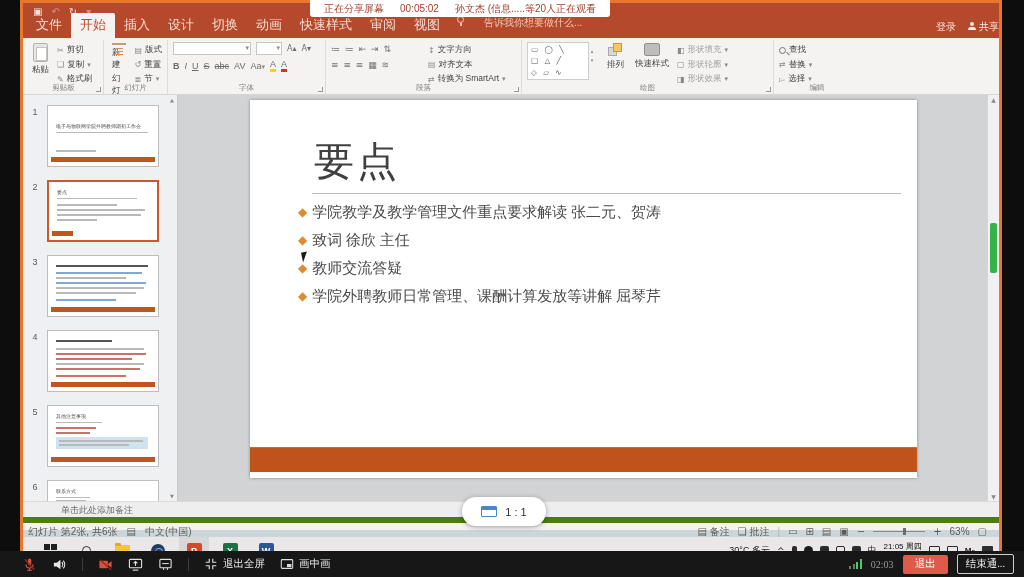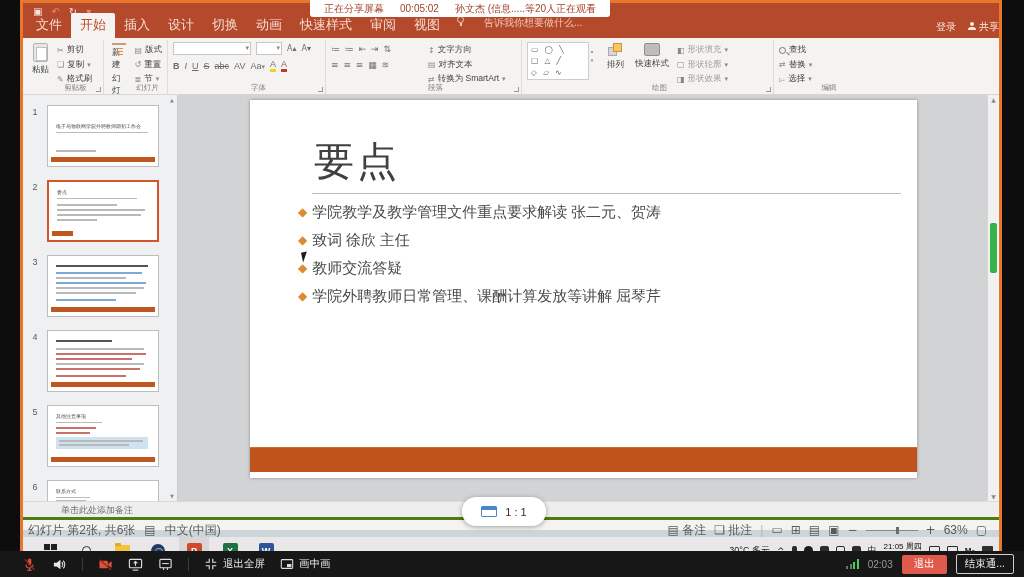--- a/index.html
+++ b/index.html
@@ -26,21 +26,21 @@
   .person:before { content:""; position:absolute; left:2px; top:0; width:4px; height:4px; border-radius:50%; background:#fbe9e2; }
   .person:after { content:""; position:absolute; left:0; top:4.5px; width:8px; height:3.5px; border-radius:3px 3px 0 0; background:#fbe9e2; }
 
   
   .pill { position:absolute; left:310px; top:0; height:17px; background:#fff; border-radius:0 0 3px 3px;
           display:flex; align-items:center; gap:16px; padding:0 14px; font-size:10px; color:#a2402a; z-index:5; white-space:nowrap; }
 
   
   .ribbon { height:57px; flex:none; background:#f4f3f2; border-bottom:1px solid #d8d6d4; display:flex; padding:2px 0 0 1px; position:relative; }
   .group { position:relative; border-right:1px solid #dedcda; padding:2px 5px 13px; flex:none; display:flex; gap:5px; }
-  .glabel { position:absolute; left:12px; bottom:1px; width:100%; text-align:center; font-size:7.5px; color:#83817d; }
+  .glabel { position:absolute; left:0; bottom:1px; width:100%; text-align:center; font-size:7.5px; color:#83817d; }
   .launcher { position:absolute; right:2px; bottom:2px; width:5px; height:5px; border-right:1px solid #9a9894; border-bottom:1px solid #9a9894; }
   .bigbtn { display:flex; flex-direction:column; align-items:center; justify-content:flex-start; gap:2px; font-size:8.5px; color:#444; padding:1px 3px; }
   .minirows { display:flex; flex-direction:column; gap:2.5px; font-size:8.5px; color:#45433f; justify-content:flex-start; padding-top:2px; }
   .minirows .r { display:flex; align-items:center; gap:3px; white-space:nowrap; }
   .mi { color:#8a8885; font-size:8px; }
   .dd { color:#8a8885; font-size:7px; }
   .clip-icon { width:15px; height:19px; background:#e8e6e4; border:1px solid #b5b3b0; border-radius:2px; position:relative; }
   .clip-icon:before { content:""; position:absolute; left:2px; top:3px; width:9px; height:12px; background:#fff; border:1px solid #c4c2c0; }
   .page-icon { width:14px; height:18px; background:#fff; border:1px solid #c59a7e; position:relative; }
   .page-icon:before { content:""; position:absolute; left:3px; top:4px; width:7px; height:1px; background:#d88f4f; box-shadow:0 3px 0 #d88f4f, 0 6px 0 #d88f4f; }
@@ -88,21 +88,21 @@
   .sband { position:absolute; left:0; right:0; bottom:6px; height:25px; background:#c0521c; border-top:1px solid #d06a2e; }
   .cursor { position:absolute; left:52px; top:152px; width:0; height:0; border-left:6px solid #1b1b1b; border-bottom:10px solid transparent; transform:rotate(-12deg); }
   .vscroll { width:12px; flex:none; background:#f1f1f1; border-left:1px solid #d5d5d5; position:relative; font-size:6px; color:#8b8b8b; text-align:center; }
   .vscroll .sup { position:absolute; top:1px; left:0; width:100%; }
   .vscroll .sdn { position:absolute; bottom:1px; left:0; width:100%; }
   .vthumb { position:absolute; left:2px; top:128px; width:7px; height:50px; background:#35b24a; border-radius:2px; }
 
   .notesbar { flex:none; height:16px; background:#efeeee; border-top:1px solid #dcdad8; font-size:9px; color:#6d6d6d; padding:2px 0 0 38px; }
 
   
-  .statusbar { flex:none; height:13px; background:#f4f3f2; border-top:3px solid #4d7c0f; position:relative; font-size:12px; color:#5c5a57; }
+  .statusbar { flex:none; height:13px; background:#f4f3f2; border-top:6px solid #4d7c0f; position:relative; font-size:10px; color:#5c5a57; }
   .st-left { position:absolute; left:5px; top:1.5px; display:flex; gap:9px; align-items:center; }
   .st-right { position:absolute; right:12px; top:1.5px; display:flex; gap:8px; align-items:center; }
   .sep { color:#b5b3b0; }
   .ztrack { width:52px; height:1px; background:#8b8987; position:relative; display:inline-block; }
   .zthumb { position:absolute; left:58%; top:-3px; width:3px; height:7px; background:#6e6c6a; }
 
   
   .desktop-strip { flex:none; height:7px; background:#ccd6da; }
   .taskbar { flex:none; height:27px; background:#e9e7e8; display:flex; align-items:center; padding:0 6px 0 12px; position:relative; }
   .tb-left { display:flex; align-items:center; gap:6px; height:100%; }
@@ -127,21 +127,21 @@
   .tray .timeblock { text-align:right; font-size:8px; line-height:9px; color:#111; }
   .tray .boxed { width:11px; height:9px; border:1px solid #2b2b2b; background:transparent; border-radius:1px; position:relative; }
   .tray .boxed.badge:after { content:""; position:absolute; right:-1px; bottom:-1px; width:4px; height:4px; background:#2b2b2b; }
   .tray .imeM { font-size:8px; font-weight:bold; color:#1c1c1c; }
   .tray .chatdark { width:11px; height:9px; background:#2f2f2f; border-radius:1px; }
 
   
   .meetingbar { position:absolute; left:0; bottom:0; width:1024px; height:26px; background:#171717; display:flex; align-items:center; padding:0 10px 0 22px; gap:15px; z-index:8; }
   .mb-div { width:1px; height:13px; background:#3c3c3c; }
   .mb-item { display:flex; align-items:center; gap:5px; color:#e8e8e8; font-size:10.5px; white-space:nowrap; }
-  .mb-right { margin-left:auto; display:flex; align-items:center; gap:9px; }
+  .mb-right { margin-left:auto; display:flex; align-items:center; gap:9px;font-family:Liberation Serif, serif; }
   .sigbars { display:flex; align-items:flex-end; gap:1.5px; height:10px; }
   .sigbars i { width:2px; background:#43cf63; display:block; }
   .sigbars i.dim { background:#5d7f63; }
   .mb-timer { color:#9a9a9a; font-size:10px; }
   .btn-exit { background:#df5a4a; color:#fff; font-size:10.5px; padding:2.5px 12px; border-radius:2px; }
   .btn-end { border:1px solid #cfcfcf; color:#f0f0f0; font-size:10.5px; padding:2px 8px; border-radius:2px; }
 
   
   .ratiobtn { position:absolute; left:462px; top:497px; width:84px; height:29px; background:#fff; border-radius:14px;
               box-shadow:0 1px 5px rgba(0,0,0,.35); display:flex; align-items:center; justify-content:center; gap:8px; z-index:9; }

